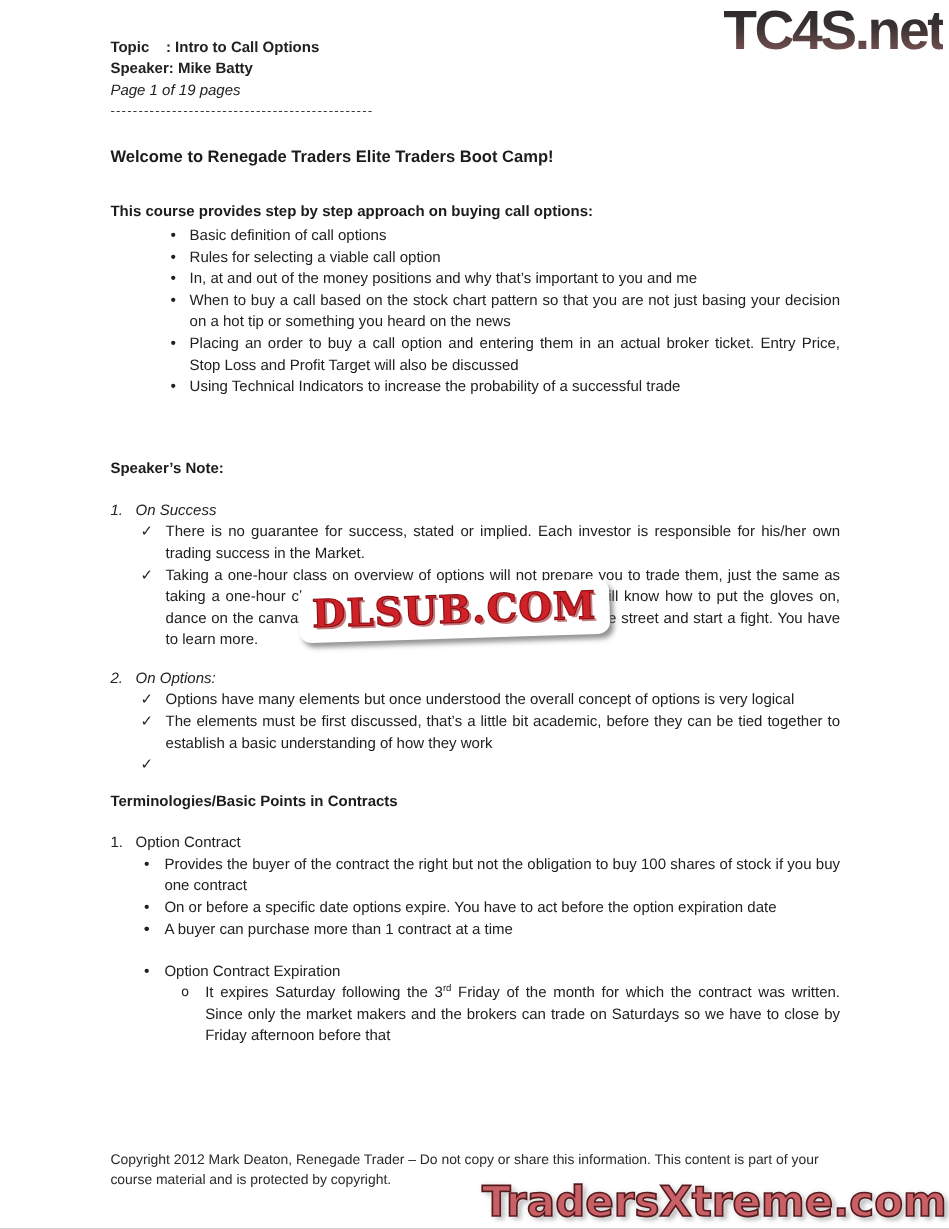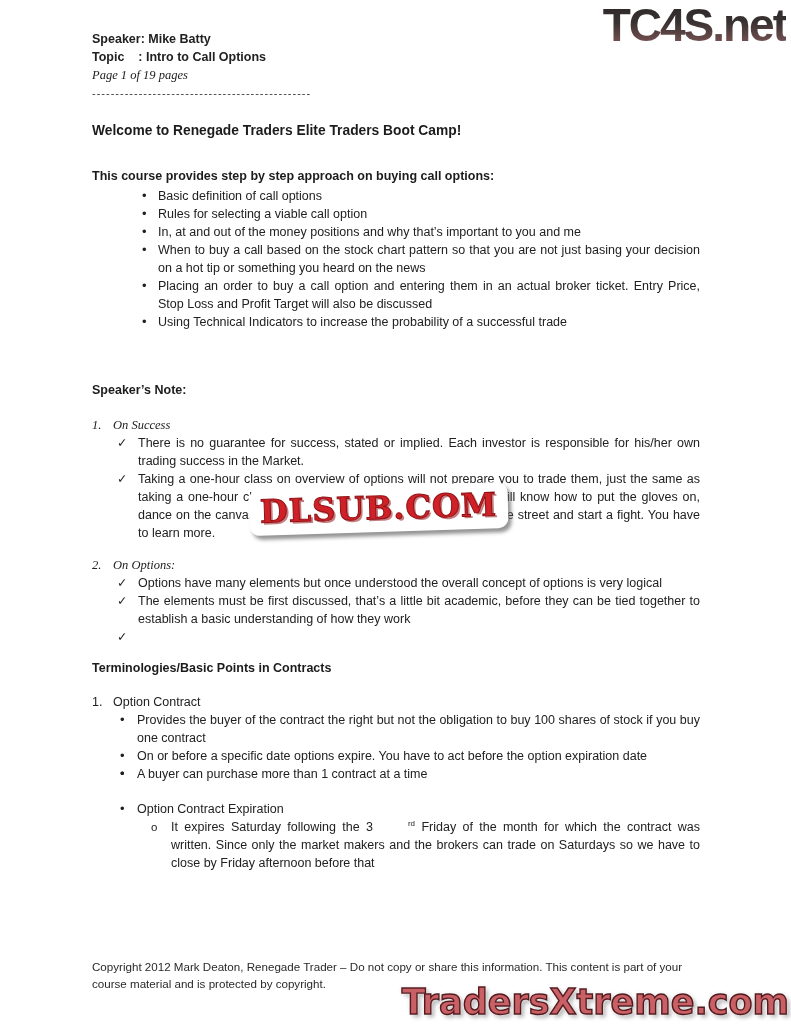--- a/index.html
+++ b/index.html
@@ -5,21 +5,21 @@
   * { margin:0; padding:0; box-sizing:border-box; }
   html,body { background:#888; }
   .page {
     position:relative; width:791px; height:1024px; margin:0 auto;
     background:#ffffff; overflow:hidden;
     font-family:"Liberation Sans", sans-serif;
     color:#212121; font-size:12.5px; line-height:18px;
   }
   .content { margin:0 91px 0 92px; padding-top:30px; }
   .bold { font-weight:bold; }
-  .italic { font-style:italic;font-family:Liberation Serif, serif; }
+  .italic { font-style:italic; }
   .pre { white-space:pre-wrap; }
   .hdr { line-height:18px; }
   .dashes { letter-spacing:1px; color:#3a3a3a; font-size:11px; line-height:18px; }
   .welcome { font-size:13.8px; font-weight:bold; margin-top:20px; line-height:18px; color:#1c1c1c; }
   .sect { font-size:12.5px; font-weight:bold; line-height:18px; color:#1c1c1c; }
   .mt-course { margin-top:27px; }
   .mt-note { margin-top:50px; }
   .mt-term { margin-top:31px; }
   .li { position:relative; text-align:justify; }
   .li .m { position:absolute; top:0; }
@@ -35,21 +35,21 @@
   .mt17 { margin-top:17px; }
   .mt16 { margin-top:16px; }
   .mt14 { margin-top:14px; }
   .mt2  { margin-top:2px; }
   
   .term .li { padding-left:45px; }
   .term .li .m { left:28px; font-size:13px; }
   
   .sub .li { padding-left:79px; }
   .sub .li .m { left:59px; font-size:11.5px; }
-  sup { font-size:8px; line-height:0; vertical-align:super;padding-left:35px; }
+  sup { font-size:8px; line-height:0; vertical-align:super; }
   .footer {
     position:absolute; left:92px; top:958px; width:625px;
     font-size:11.6px; line-height:17px; color:#2a2a2a; text-align:left;
   }
   
   .logo-tc4s {
     position:absolute; top:0px; right:5px;
     font-family:"Liberation Sans", sans-serif; font-weight:bold;
     font-size:46px; line-height:50px; letter-spacing:-2px;
     background:linear-gradient(180deg,#2d2929 10%, #3a3232 45%, #6b4b4b 78%, #7e5c5c 100%);
@@ -76,22 +76,22 @@
 </style>
 </head>
 <body>
 
 <div class="page">
 
   <div class="logo-tc4s">TC4S.net</div>
 
   <div class="content">
 
+    <div class="hdr bold pre">Topic    : Intro to Call Options</div>
     <div class="hdr bold">Speaker: Mike Batty</div>
-    <div class="hdr bold pre">Topic    : Intro to Call Options</div>
     <div class="hdr italic">Page 1 of 19 pages</div>
     <div class="dashes">-----------------------------------------------</div>
 
     <div class="welcome">Welcome to Renegade Traders Elite Traders Boot Camp!</div>
 
     <div class="sect mt-course">This course provides step by step approach on buying call options:</div>
     <div class="course mt2">
       <div class="li"><span class="m">•</span><span class="t">Basic definition of call options</span></div>
       <div class="li"><span class="m">•</span><span class="t">Rules for selecting a viable call option</span></div>
       <div class="li"><span class="m">•</span><span class="t">In, at and out of the money positions and why that’s important to you and me</span></div>

